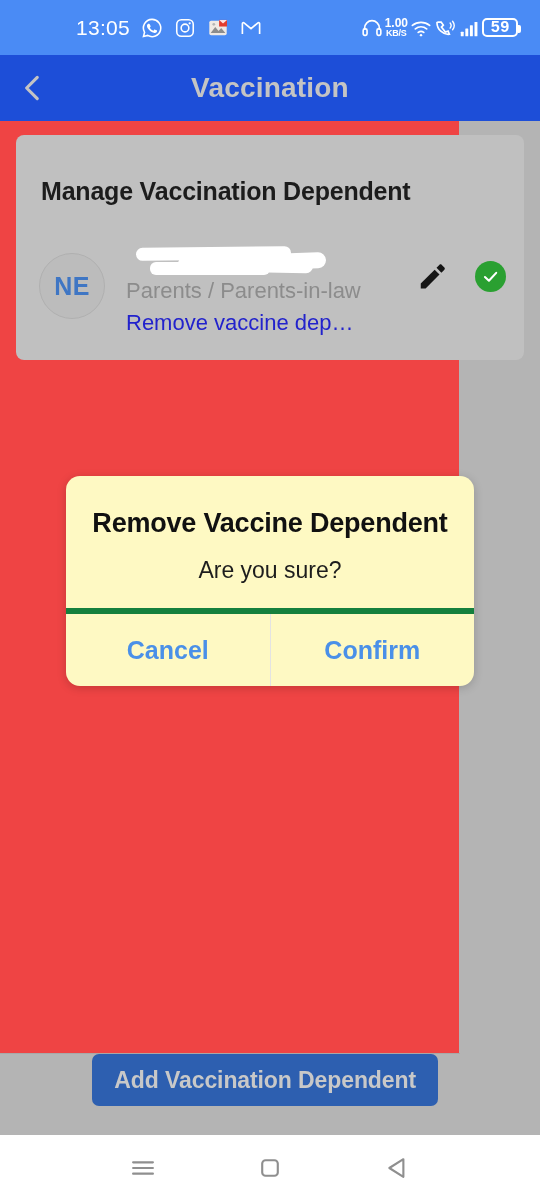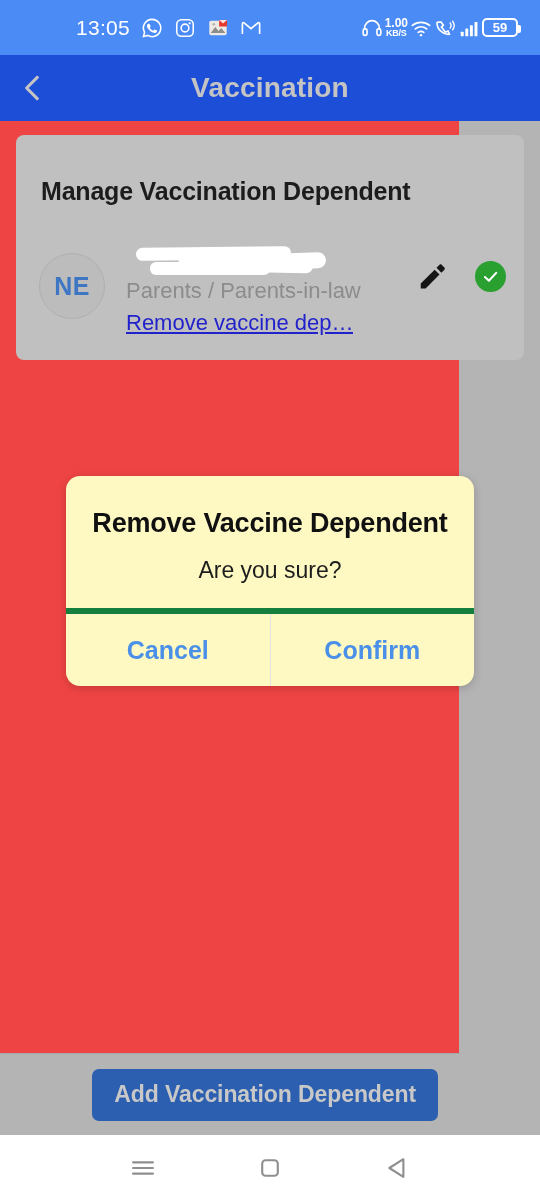--- a/index.html
+++ b/index.html
@@ -36,21 +36,21 @@
   }
   .sb-net .kb { font-size:9px; font-weight:700; letter-spacing:-0.2px; display:block; }
   .batt {
     width:36px; height:19px; border:2px solid #ffffff; border-radius:5px;
     position:relative; display:flex; align-items:center; justify-content:center;
   }
   .batt:after {
     content:""; position:absolute; right:-5px; top:5px;
     width:3px; height:8px; background:#ffffff; border-radius:0 2px 2px 0;
   }
-  .batt span { font-size:13px; color:#ffffff; font-weight:600; }
+  .batt span { font-size:16px; color:#ffffff; font-weight:600;font-family:Liberation Mono, monospace; }
 
   
   .appbar {
     position:absolute; top:55px; left:0;
     width:540px; height:66px;
     background:#1d4ed8;
     display:flex; align-items:center;
   }
   .back-btn {
     width:66px; height:66px;
@@ -111,41 +111,41 @@
   .r2 { left:52px;  top:13px; width:135px; height:14px; border-radius:7px; transform:rotate(1.2deg); }
   .r3 { left:24px;  top:17px; width:120px; height:13px; border-radius:6px; }
   .r4 { left:142px; top:8px;  width:58px;  height:16px; border-radius:8px; transform:rotate(-2deg); }
   .dep-rel {
     font-size:22px; color:#8c8c8c; line-height:32px;
     white-space:nowrap;
   }
   .dep-link {
     display:inline-block;
     font-size:22px; color:#2222cc;
-    text-decoration:underline; line-height:32px;
+    line-height:32px;
     max-width:260px; overflow:hidden; white-space:nowrap; text-overflow:ellipsis;
     cursor:pointer;
   }
   .row-actions {
     position:absolute; right:0; top:16px;
     display:flex; align-items:center; gap:28px;
   }
   .pencil { width:30px; height:30px; display:block; }
   .check-circle {
     width:31px; height:31px; border-radius:50%;
     background:#2aa031; display:flex; align-items:center; justify-content:center;
   }
 
   
   .footer {
     position:absolute; top:1053px; left:0;
     width:460px; height:82px;
     background:#b4b4b4;
     border-top:1px solid #a8a8a8;
-    display:flex; align-items:center; justify-content:flex-end;
+    display:flex; justify-content:flex-end;
     padding-right:22px;
   }
   .add-btn {
     height:52px; padding:0 22px;
     background:#2d5fb0; border:none; border-radius:7px;
     color:#c8c8c8; font-size:23px; font-weight:700;
     font-family:"Liberation Sans", sans-serif;
     letter-spacing:-0.1px; cursor:pointer;
   }
 

